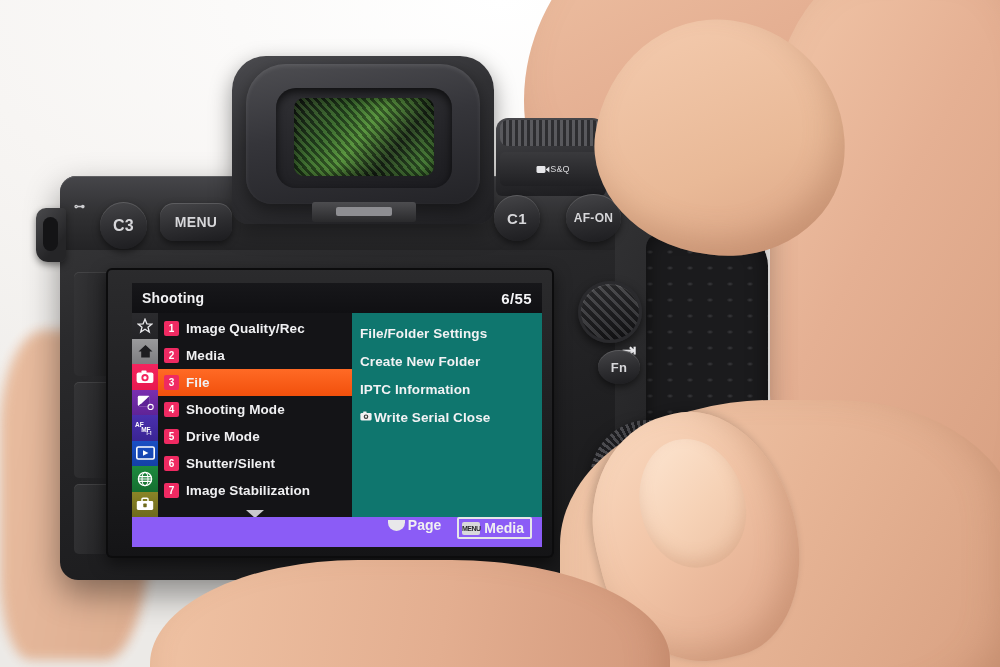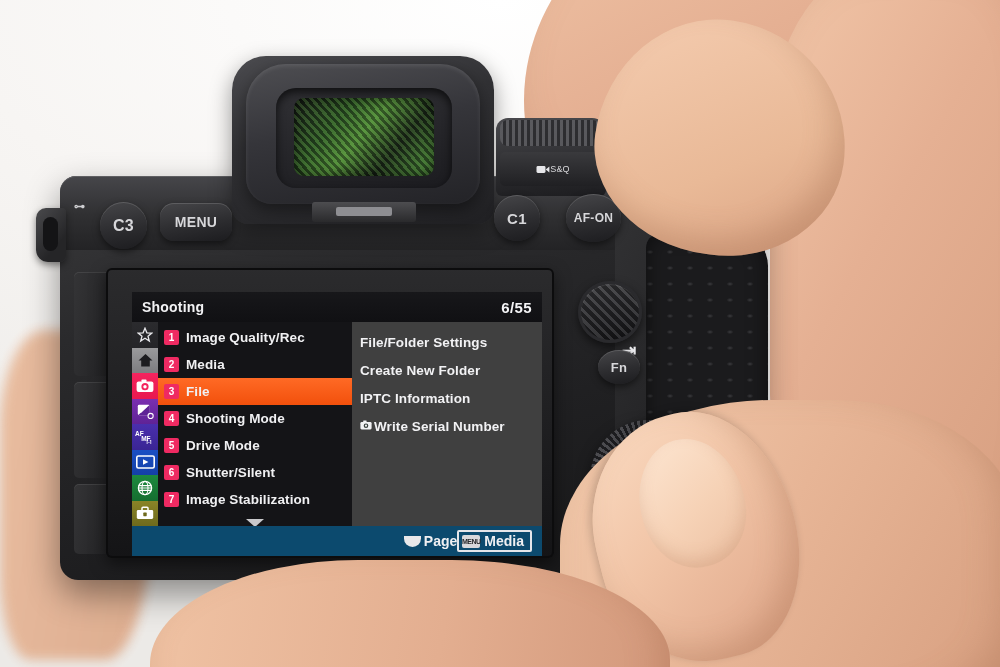--- a/index.html
+++ b/index.html
@@ -222,21 +222,21 @@
 
   
   .lcd-frame{
     position:absolute;left:106px;top:268px;width:444px;height:286px;
     background:linear-gradient(180deg,#2b2b2d,#141416);
     border-radius:6px;
     box-shadow:0 6px 16px rgba(0,0,0,.5), inset 0 0 0 2px #0c0c0d;
     padding:2px;
   }
   .lcd{
-    position:absolute;left:132px;top:292px;width:410px;height:264px;
+    position:absolute;left:132px;top:283px;width:410px;height:264px;
     background:#111114;overflow:hidden;
     font-family:"Liberation Sans", sans-serif;
     box-shadow:inset 0 0 20px rgba(0,0,0,.6);
   }
   .lcd-header{
     position:absolute;left:0;top:0;width:410px;height:30px;
     display:flex;align-items:center;justify-content:space-between;
     padding:0 10px;box-sizing:border-box;
     background:linear-gradient(180deg,#17171a 0%,#101013 100%);
   }
@@ -267,30 +267,30 @@
   }
   .mrow.sel .mnum{background:#ef2a62;}
   .mtext{color:#f0f0f2;font-size:13.5px;font-weight:bold;letter-spacing:.1px;white-space:nowrap;}
   .scroll-down{
     position:absolute;left:50%;bottom:-1px;transform:translateX(-50%);
     width:0;height:0;border-left:9px solid transparent;border-right:9px solid transparent;
     border-top:8px solid #c9c9cc;
   }
 
   .rightlist{
-    width:190px;height:204px;background:#404040;padding:6px 0 0 8px;box-sizing:border-box;
+    width:190px;height:204px;background:#0f766e;padding:6px 0 0 8px;box-sizing:border-box;
   }
   .rrow{height:28px;display:flex;align-items:center;}
   .rtext{color:#f2f2f4;font-size:13.5px;font-weight:bold;letter-spacing:.1px;white-space:nowrap;}
   .still-icon{color:#f2f2f4;font-size:11px;margin-right:2px;line-height:1;}
 
   .lcd-footer{
     position:absolute;left:0;bottom:0;width:410px;height:30px;
-    background:#0c4a6e;display:flex;align-items:center;justify-content:flex-end;
-    padding-right:10px;gap:0;box-sizing:border-box;
+    background:#8b5cf6;display:flex;align-items:flex-start;justify-content:flex-end;
+    padding-right:10px;gap:16px;box-sizing:border-box;
   }
   .foot-item{display:flex;align-items:center;gap:3px;}
   .foot-text{color:#f0f0f2;font-size:14px;font-weight:bold;}
   .wheel-glyph{
     width:17px;height:11px;background:#e8e8ea;
     border-radius:0 0 9px 9px;
   }
   .close-box{
     border:2px solid #e6e6e9;border-radius:2px;padding:1px 6px 1px 3px;
     display:flex;align-items:center;gap:4px;
@@ -472,21 +472,21 @@
         </div>
         <div class="rrow">
           <span class="still-icon">
             <svg width="12" height="10" viewBox="0 0 12 10">
                 <rect x="0.4" y="2" width="11.2" height="7.4" rx="1.3" fill="#f2f2f4"></rect>
                 <rect x="3.2" y="0.4" width="3.4" height="1.9" rx=".5" fill="#f2f2f4"></rect>
                 <circle cx="6" cy="5.7" r="2.3" fill="#373f3c"></circle>
                 <circle cx="6" cy="5.7" r="1.1" fill="#f2f2f4"></circle>
               </svg>
           </span>
-          <span class="rtext">Write Serial Number</span>
+          <span class="rtext">Write Serial Close</span>
         </div>
       </div>
     </div>
 
     <div class="lcd-footer">
       <div class="foot-item">
         <span class="wheel-glyph"></span>
         <span class="foot-text">Page</span>
       </div>
       <div class="foot-item close-box">

